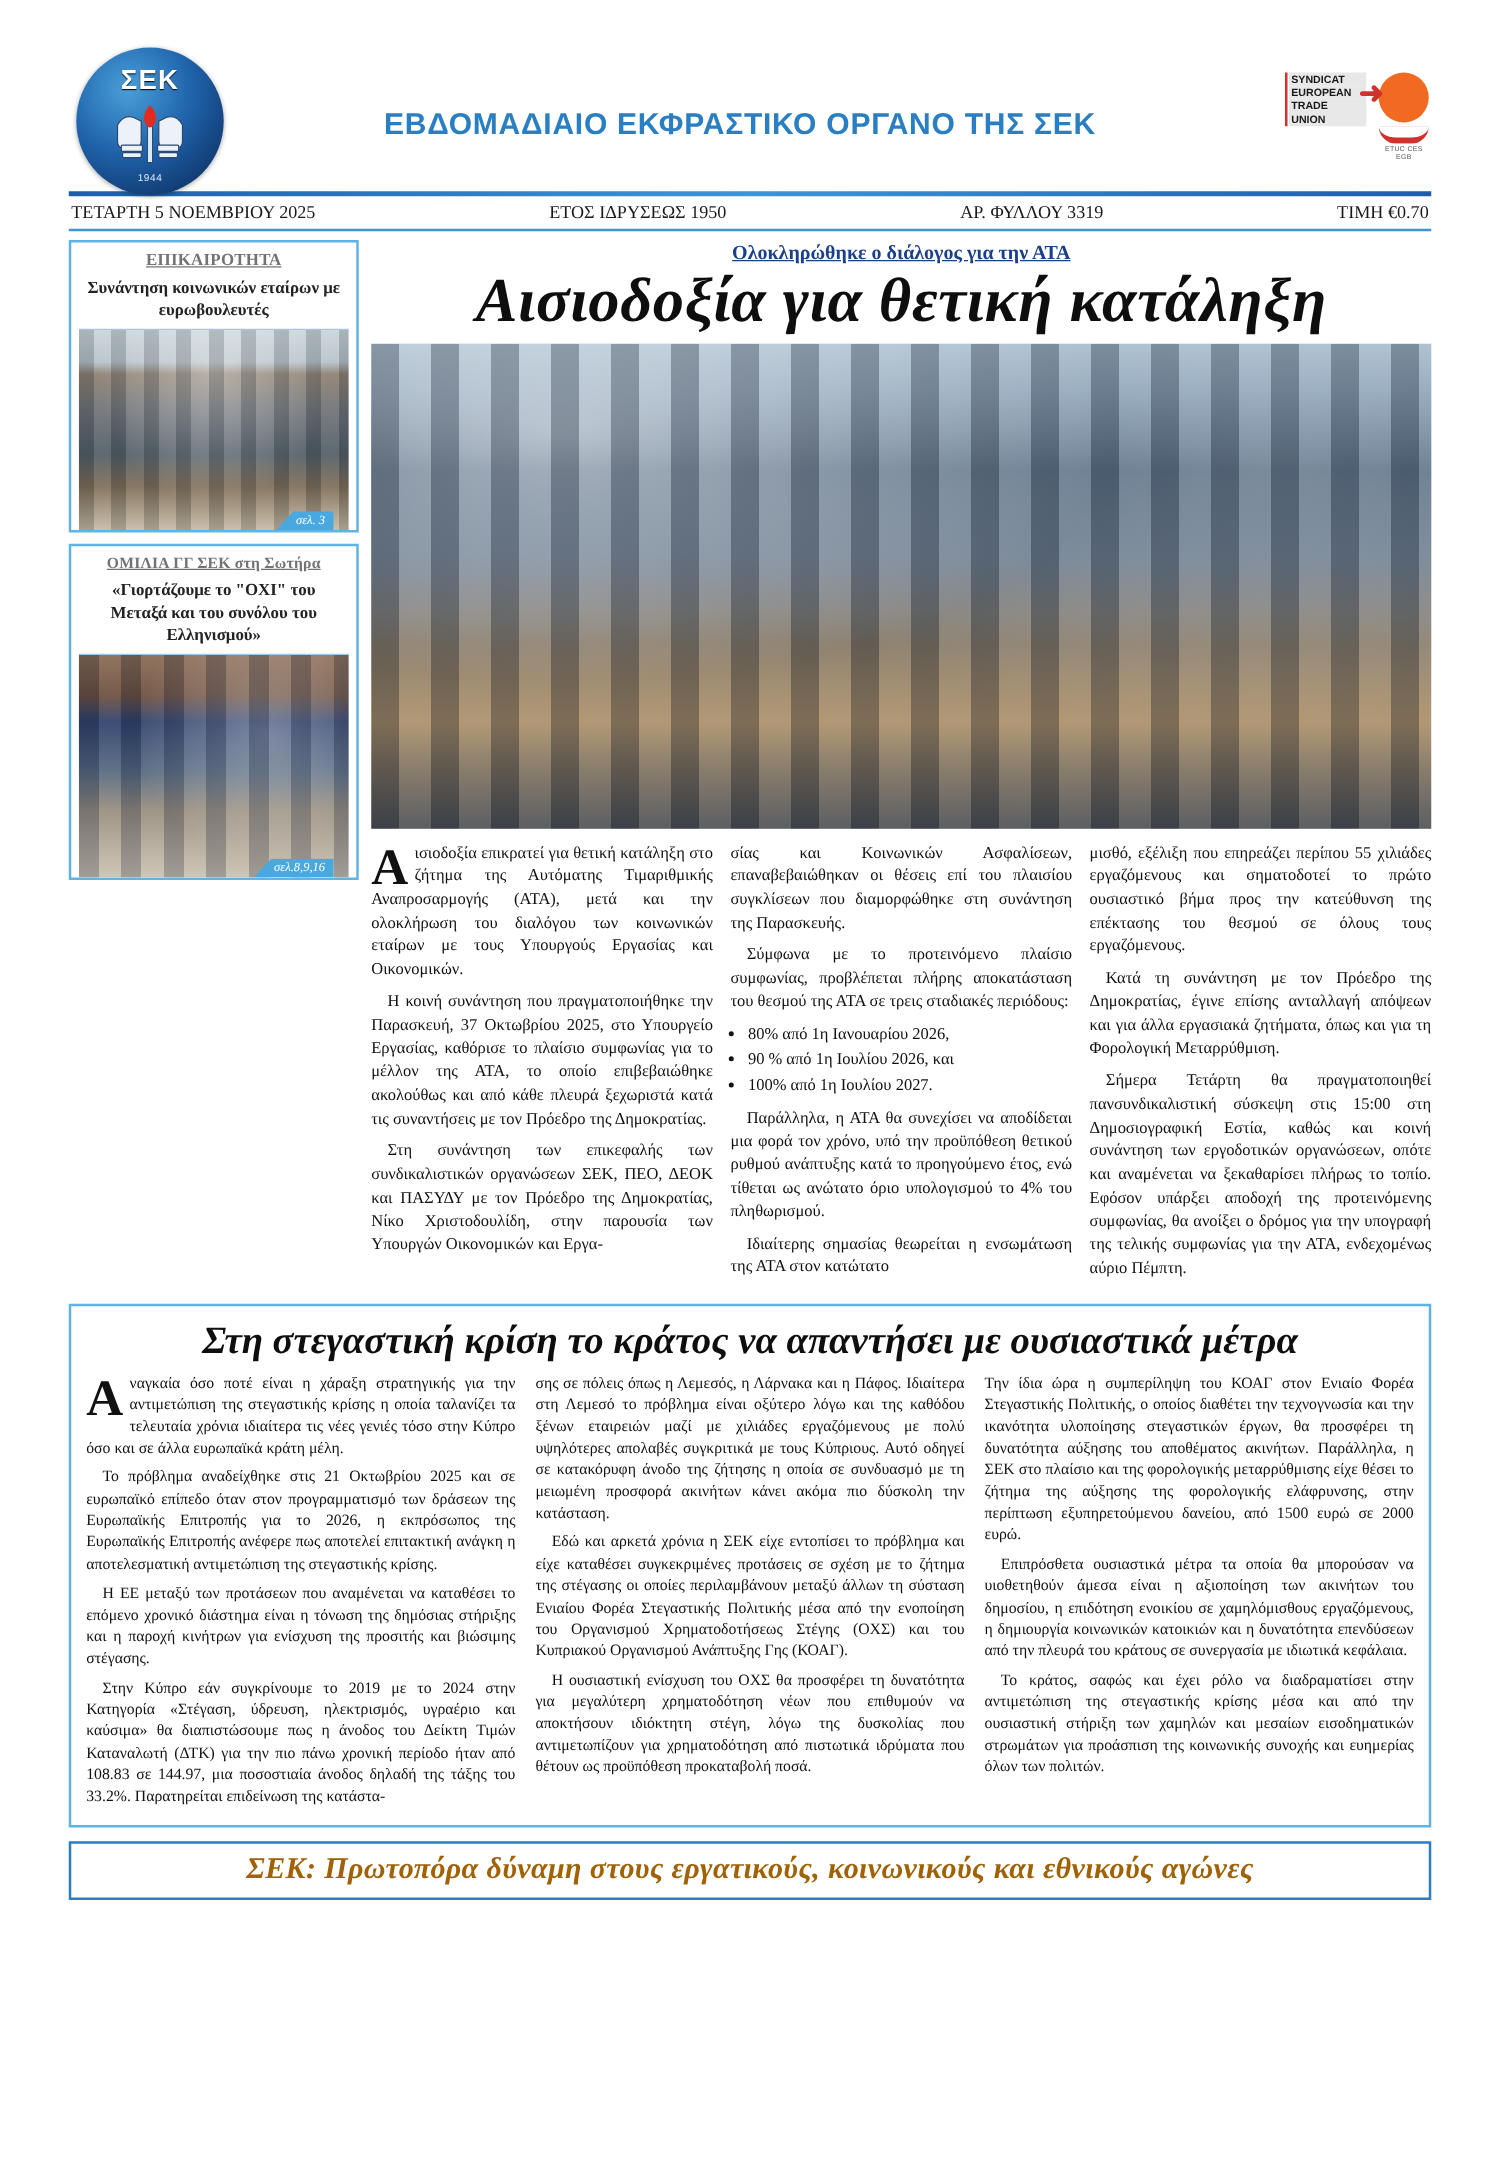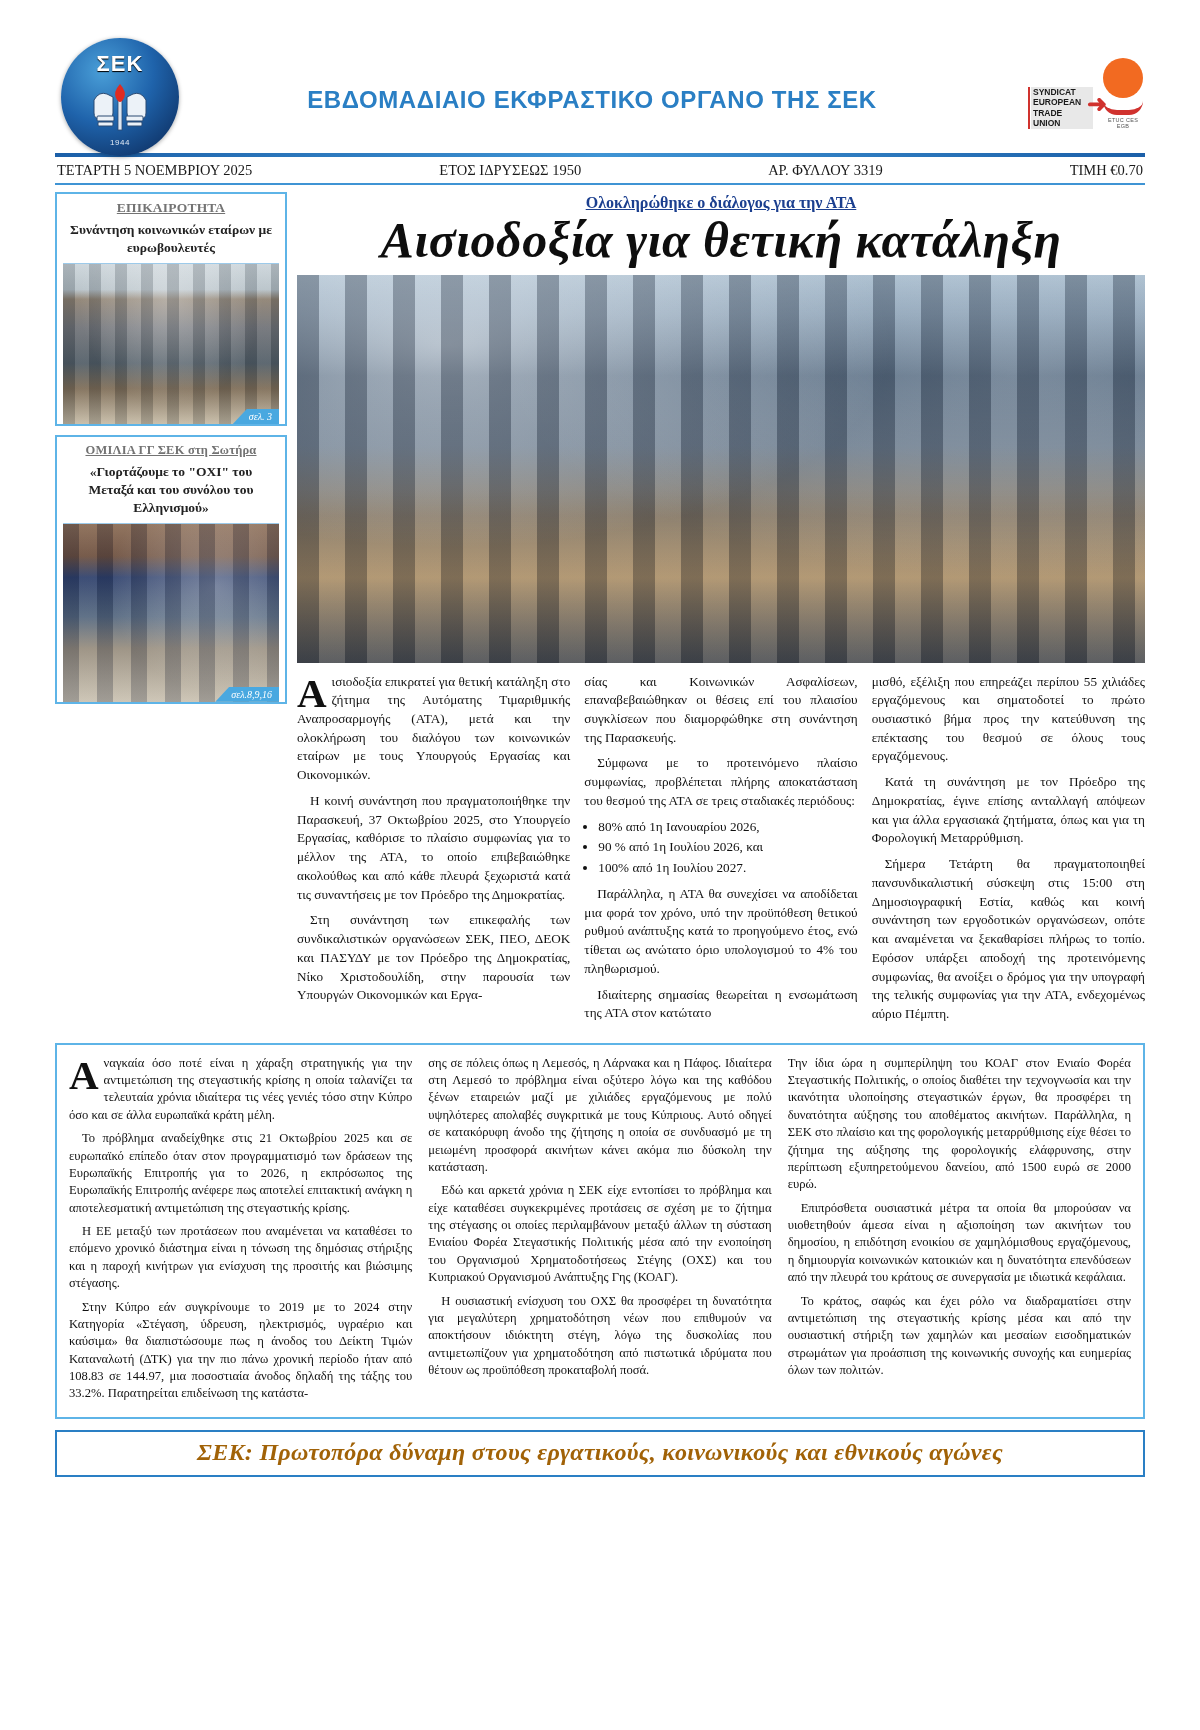--- a/index.html
+++ b/index.html
@@ -34,21 +34,21 @@
     font-size: 82px; line-height: .98; letter-spacing: 1px;
     white-space: nowrap;
   }
   .t-ergatiki { color: #1b3f8f; text-shadow: 1px 1px 0 #b9c9e8; }
   .t-foni { color: #0b0b0b; margin-left: 30px; text-shadow: 1px 1px 0 #c9a06a; }
   .title-sub {
     font-family: "Liberation Sans", sans-serif; font-weight: bold;
     color: #2a7fc4; font-size: 24px; letter-spacing: .6px; margin-top: 6px;
     white-space: nowrap;
   }
-  .etuc { width: 150px; display:flex; align-items:flex-end; gap:8px; padding-bottom:6px;padding-left:36px;}
+  .etuc { width: 150px; display:flex; align-items:flex-start; gap:8px; padding-bottom:6px;padding-left:36px;}
   .etuc-left { font-family:"Liberation Sans",sans-serif; font-size:8.5px; font-weight:bold;
     line-height:1.25; color:#1a1a1a; position:relative; }
   .etuc-left span { display:block; background:#e8e8e8; padding:0 2px; }
   .etuc-left .bar { position:absolute; left:-3px; top:0; bottom:0; width:2px; background:#d0322e; }
   .etuc-red { position:absolute; right:-14px; top:2px; color:#d0322e; font-size:24px; font-weight:bold; }
   .etuc-right { text-align:center; }
   .etuc-dot { width:40px; height:40px; border-radius:50%; background:#f26a21; margin:0 auto; }
   .etuc-smile { width:40px; height:14px; border-bottom:5px solid #d0322e; border-radius:0 0 40px 40px; margin:3px auto 0; }
   .etuc-cap { font-family:"Liberation Sans",sans-serif; font-size:5.5px; color:#555; letter-spacing:.3px; margin-top:2px;}
 
@@ -72,21 +72,21 @@
     text-align: center; color: #737373; font-weight: bold; font-size: 13.5px;
     text-decoration: underline; font-family: "Liberation Serif", serif; letter-spacing:.2px;
   }
   .sbox-kicker.small { font-size: 12.5px; }
   .sbox-title {
     text-align: center; color: #222; font-weight: bold; font-size: 13.5px;
     line-height: 1.33; margin: 5px 4px 6px; font-family: "Liberation Serif", serif;
   }
   .sphoto { position: relative; width: 100%; overflow: hidden; border-top:1px solid #9ccaea; }
   .sphoto .pagetag {
-    position: absolute; right: 0; bottom: 0; background: #49a8e0; color: #fff;
+    position: absolute; right: 12px; bottom: 0; background: #49a8e0; color: #fff;
     font-size: 10px; font-family:"Liberation Serif",serif; font-style: italic;
     padding: 2px 7px 2px 16px; clip-path: polygon(14px 0,100% 0,100% 100%,0 100%);
   }
 
   
   .ph { width: 100%; display:block; }
   .ph1 { height: 160px; background:
       linear-gradient(180deg,#cfd8dd 0%,#b9c4ca 16%,#8d7f6e 22%,#6d6f74 40%,#4e5a63 62%,#7d6a52 78%,#c9bda6 100%);
       position:relative; }
   .ph1:after{content:"";position:absolute;inset:0;
@@ -262,20 +262,21 @@
         <div class="col">
           <p class="first">μισθό, εξέλιξη που επηρεάζει περίπου 55 χιλιάδες εργαζόμενους και σηματοδοτεί το πρώτο ουσιαστικό βήμα προς την κατεύθυνση της επέκτασης του θεσμού σε όλους τους εργαζόμενους.</p>
           <p>Κατά τη συνάντηση με τον Πρόεδρο της Δημοκρατίας, έγινε επίσης ανταλλαγή απόψεων και για άλλα εργασιακά ζητήματα, όπως και για τη Φορολογική Μεταρρύθμιση.</p>
           <p>Σήμερα Τετάρτη θα πραγματοποιηθεί πανσυνδικαλιστική σύσκεψη στις 15:00 στη Δημοσιογραφική Εστία, καθώς και κοινή συνάντηση των εργοδοτικών οργανώσεων, οπότε και αναμένεται να ξεκαθαρίσει πλήρως το τοπίο. Εφόσον υπάρξει αποδοχή της προτεινόμενης συμφωνίας, θα ανοίξει ο δρόμος για την υπογραφή της τελικής συμφωνίας για την ΑΤΑ, ενδεχομένως αύριο Πέμπτη.</p>
         </div>
       </div>
     </div>
   </div>
 
   <div class="feature">
+    <h2 class="feature-title">Στη στεγαστική κρίση το κράτος να απαντήσει με ουσιαστικά μέτρα</h2>
     <div class="cols3">
       <div class="col">
         <p class="first dropcap">Αναγκαία όσο ποτέ είναι η χάραξη στρατηγικής για την αντιμετώπιση της στεγαστικής κρίσης η οποία ταλανίζει τα τελευταία χρόνια ιδιαίτερα τις νέες γενιές τόσο στην Κύπρο όσο και σε άλλα ευρωπαϊκά κράτη μέλη.</p>
         <p>Το πρόβλημα αναδείχθηκε στις 21 Οκτωβρίου 2025 και σε ευρωπαϊκό επίπεδο όταν στον προγραμματισμό των δράσεων της Ευρωπαϊκής Επιτροπής για το 2026, η εκπρόσωπος της Ευρωπαϊκής Επιτροπής ανέφερε πως αποτελεί επιτακτική ανάγκη η αποτελεσματική αντιμετώπιση της στεγαστικής κρίσης.</p>
         <p>Η ΕΕ μεταξύ των προτάσεων που αναμένεται να καταθέσει το επόμενο χρονικό διάστημα είναι η τόνωση της δημόσιας στήριξης και η παροχή κινήτρων για ενίσχυση της προσιτής και βιώσιμης στέγασης.</p>
         <p>Στην Κύπρο εάν συγκρίνουμε το 2019 με το 2024 στην Κατηγορία «Στέγαση, ύδρευση, ηλεκτρισμός, υγραέριο και καύσιμα» θα διαπιστώσουμε πως η άνοδος του Δείκτη Τιμών Καταναλωτή (ΔΤΚ) για την πιο πάνω χρονική περίοδο ήταν από 108.83 σε 144.97, μια ποσοστιαία άνοδος δηλαδή της τάξης του 33.2%. Παρατηρείται επιδείνωση της κατάστα-</p>
       </div>
       <div class="col">
         <p class="first">σης σε πόλεις όπως η Λεμεσός, η Λάρνακα και η Πάφος. Ιδιαίτερα στη Λεμεσό το πρόβλημα είναι οξύτερο λόγω και της καθόδου ξένων εταιρειών μαζί με χιλιάδες εργαζόμενους με πολύ υψηλότερες απολαβές συγκριτικά με τους Κύπριους. Αυτό οδηγεί σε κατακόρυφη άνοδο της ζήτησης η οποία σε συνδυασμό με τη μειωμένη προσφορά ακινήτων κάνει ακόμα πιο δύσκολη την κατάσταση.</p>
         <p>Εδώ και αρκετά χρόνια η ΣΕΚ είχε εντοπίσει το πρόβλημα και είχε καταθέσει συγκεκριμένες προτάσεις σε σχέση με το ζήτημα της στέγασης οι οποίες περιλαμβάνουν μεταξύ άλλων τη σύσταση Ενιαίου Φορέα Στεγαστικής Πολιτικής μέσα από την ενοποίηση του Οργανισμού Χρηματοδοτήσεως Στέγης (ΟΧΣ) και του Κυπριακού Οργανισμού Ανάπτυξης Γης (ΚΟΑΓ).</p>

